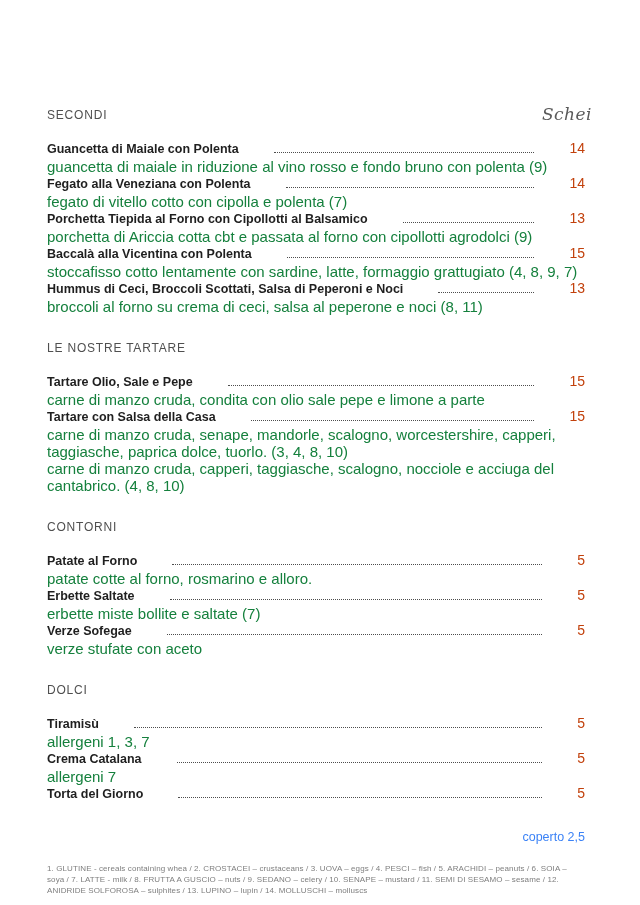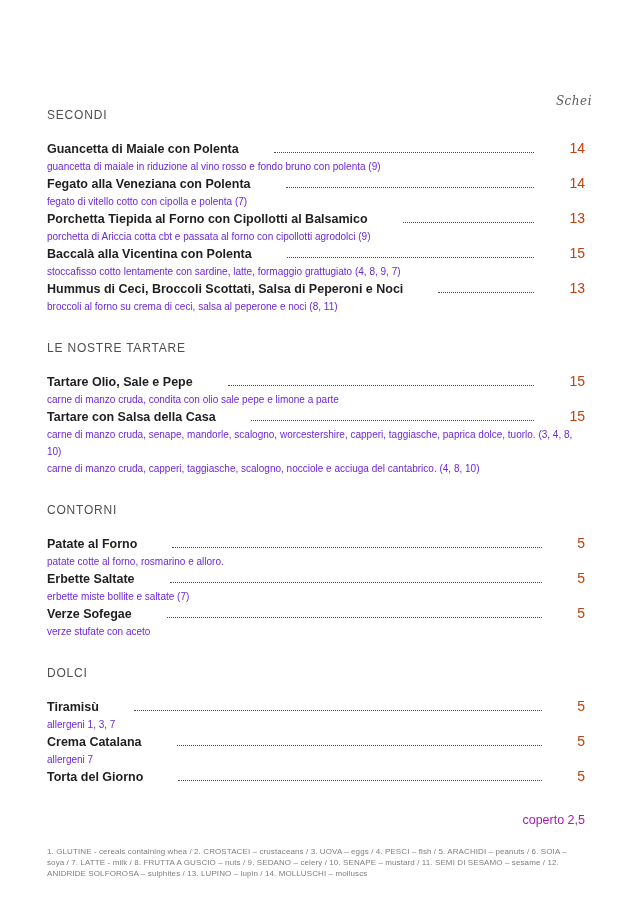--- a/index.html
+++ b/index.html
@@ -12,25 +12,25 @@
     width: 640px;
     height: 905px;
     box-sizing: border-box;
     background: #ffffff;
     padding: 108px 55px 0 47px;
     font-family: "Liberation Sans", sans-serif;
     overflow: hidden;
   }
   .brand-logo {
     position: absolute;
-    top: 94px;
+    top: 104px;
     right: 48px;
     font-family: "DejaVu Serif", serif;
     font-style: italic;
-    font-size: 12px;
+    font-size: 17px;
     color: #5a5a5a;
     letter-spacing: 0.5px;
   }
   .section {
     margin-bottom: 26px;
   }
   .section-title {
     font-size: 12px;
     line-height: 15px;
     color: #4f4f4f;
@@ -54,30 +54,30 @@
     border-bottom: 1.5px dotted #4d4d4d;
     margin: 0 1px 3px 1px;
     min-width: 10px;
   }
   .item-price {
     font-size: 14px;
     color: #c2410c;
     white-space: nowrap;
   }
   .item-desc {
-    font-size: 10px;
+    font-size: 15px;
     line-height: 17px;
-    color: #6d28d9;
+    color: #15803d;
   }
   .coperto {
     margin-top: 11px;
     text-align: right;
     font-size: 12.5px;
     line-height: 17px;
-    color: #a21caf;
+    color: #3b82f6;
   }
   .allergen-footer {
     margin-top: 17px;
     font-size: 8px;
     line-height: 11px;
     color: #7e7e7e;
     letter-spacing: 0.1px;
   }
 </style>
 </head>

